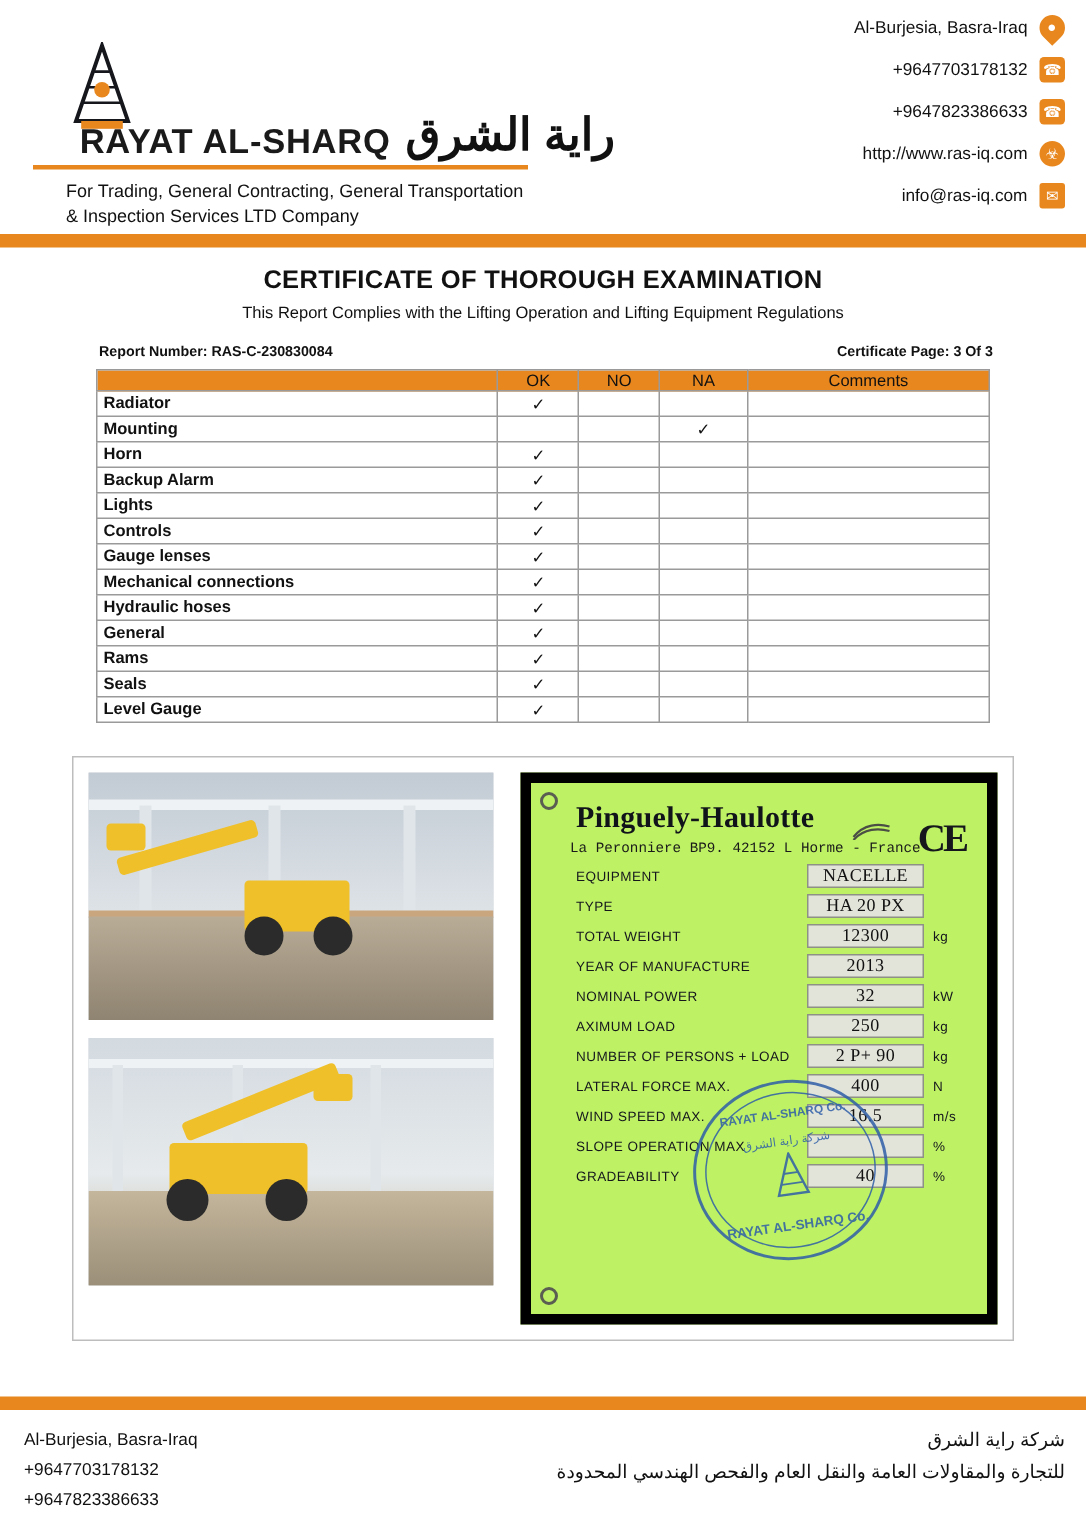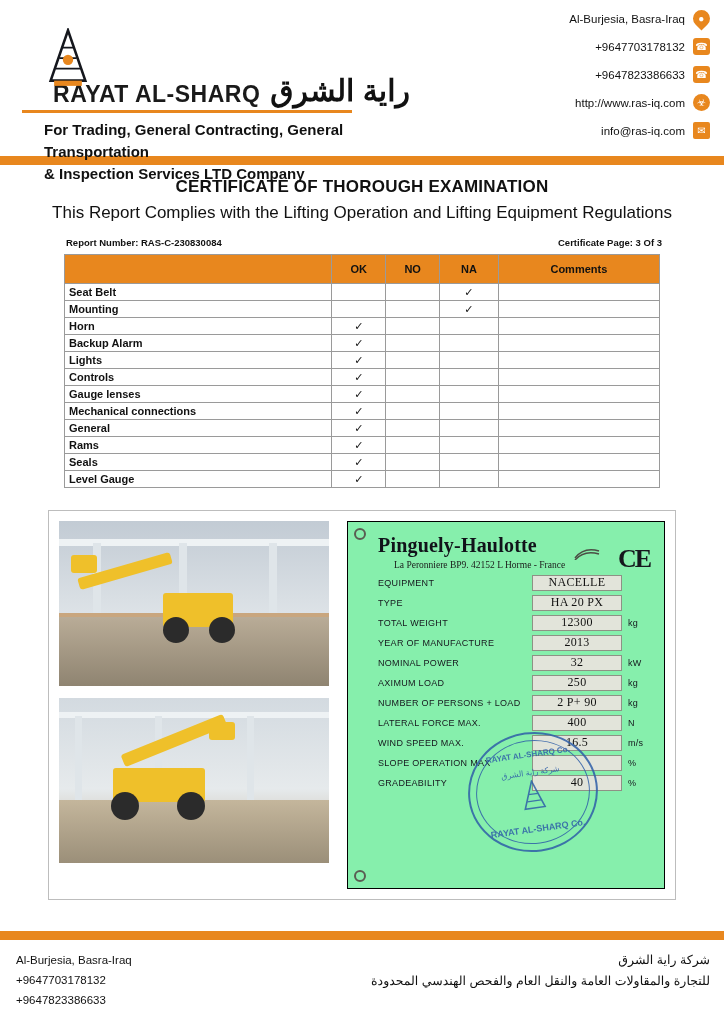--- a/index.html
+++ b/index.html
@@ -60,22 +60,22 @@
     margin-left: 10px;
     white-space: nowrap;
     direction: rtl;
   }
   .logo-underline {
     width: 330px; height: 3px;
     background: #e8871e;
     margin: 2px 0 6px 6px;
   }
   .company-line {
-    font-size: 15px;
-    font-weight: bold;
+    font-size: 12px;
+    font-weight: normal;
     color: #111;
     line-height: 1.45;
     padding-left: 28px;
   }
 
   .header-right {
     flex: 1;
     padding: 10px 14px 0 0;
     display: flex;
     flex-direction: column;
@@ -106,21 +106,21 @@
   .orange-bar {
     height: 9px;
     background: #e8871e;
   }
 
   
   .title-block { text-align: center; padding: 12px 3px 2px; }
   .cert-title {
     font-size: 17px; font-weight: bold; letter-spacing: .2px;
   }
-  .cert-sub { font-size: 17px; margin-top: 6px; }
+  .cert-sub { font-size: 11px; margin-top: 6px; }
 
   .meta-row {
     display: flex; justify-content: space-between;
     padding: 12px 62px 4px 66px;
     font-size: 9.5px; font-weight: bold;
   }
   .meta-row .label { font-weight: bold; }
 
   
   table.check {
@@ -130,24 +130,24 @@
     font-size: 11px;
   }
   table.check th, table.check td {
     border: 1px solid #9a9a9a;
     height: 17px;
     padding: 0 4px;
   }
   table.check thead th {
     background: #e8871e;
     color: #111;
-    font-weight: bold;
+    font-weight: normal;
     font-size: 11px;
     text-align: center;
-    height: 29px;
+    height: 14px;
   }
   table.check thead th.blank { background: #e8871e; }
   td.item { width: 275px; font-weight: bold; font-size: 11px; }
   td.mark { width: 55px; text-align: center; font-size: 11px; }
   td.mark.na { width: 60px; }
   td.comments { width: 165px; }
 
   
   .photo-panel {
     position: relative;
@@ -173,36 +173,36 @@
   .machine {
     position: absolute;
     background: #efc02a;
     border-radius: 3px;
   }
   .wheel { position:absolute; background:#2b2b2b; border-radius:50%; }
 
   .nameplate {
     flex: 1;
     position: relative;
-    background: #86efac;
-    border: 1px solid #000000;
+    background: #bef264;
+    border: 7px solid #000000;
     padding: 12px 16px 8px 16px;
     overflow: hidden;
   }
   .np-corner { position:absolute; width:12px; height:12px; border:2px solid #5a5d52; border-radius:50%; }
   .np-corner.tl { left:6px; top:6px; }
   .np-corner.bl { left:6px; bottom:6px; }
   .np-brand {
     font-family: "Liberation Serif", serif;
     font-size: 20px; font-weight: bold; color:#11131a;
     margin-left: 14px; letter-spacing:.2px;
   }
   .np-addr {
-    font-size: 9.5px; margin-left: 30px; margin-top:3px; color:#1a1a1a;
-    font-family: Liberation Serif, serif;
+    font-size: 9.5px; margin-left: 10px; margin-top:3px; color:#1a1a1a;
+    font-family: Liberation Mono, monospace;
   }
   .ce-mark {
     position:absolute; right:14px; top:22px;
     font-family:"Liberation Serif", serif;
     font-size: 26px; font-weight:bold; color:#15171d; letter-spacing:-2px;
   }
   .np-row {
     display:flex; align-items:center; gap:6px;
     margin: 4px 0 0 14px;
     font-size: 9px; letter-spacing:.3px; color:#15171d;
@@ -335,34 +335,34 @@
       <tr>
         <th class="blank"></th>
         <th>OK</th>
         <th>NO</th>
         <th>NA</th>
         <th>Comments</th>
       </tr>
     </thead>
     <tbody id="checklist-body">
         <tr>
-          <td class="item">Seat Belt</td>
+          <td class="item">Radiator</td>
+          <td class="mark">✓</td>
+          <td class="mark"></td>
+          <td class="mark na"></td>
+          <td class="comments"></td>
+        </tr>
+        <tr>
+          <td class="item">Mounting</td>
           <td class="mark"></td>
           <td class="mark"></td>
           <td class="mark na">✓</td>
           <td class="comments"></td>
         </tr>
         <tr>
-          <td class="item">Mounting</td>
-          <td class="mark"></td>
-          <td class="mark"></td>
-          <td class="mark na">✓</td>
-          <td class="comments"></td>
-        </tr>
-        <tr>
           <td class="item">Horn</td>
           <td class="mark">✓</td>
           <td class="mark"></td>
           <td class="mark na"></td>
           <td class="comments"></td>
         </tr>
         <tr>
           <td class="item">Backup Alarm</td>
           <td class="mark">✓</td>
           <td class="mark"></td>
@@ -385,20 +385,27 @@
         </tr>
         <tr>
           <td class="item">Gauge lenses</td>
           <td class="mark">✓</td>
           <td class="mark"></td>
           <td class="mark na"></td>
           <td class="comments"></td>
         </tr>
         <tr>
           <td class="item">Mechanical connections</td>
+          <td class="mark">✓</td>
+          <td class="mark"></td>
+          <td class="mark na"></td>
+          <td class="comments"></td>
+        </tr>
+        <tr>
+          <td class="item">Hydraulic hoses</td>
           <td class="mark">✓</td>
           <td class="mark"></td>
           <td class="mark na"></td>
           <td class="comments"></td>
         </tr>
         <tr>
           <td class="item">General</td>
           <td class="mark">✓</td>
           <td class="mark"></td>
           <td class="mark na"></td>

